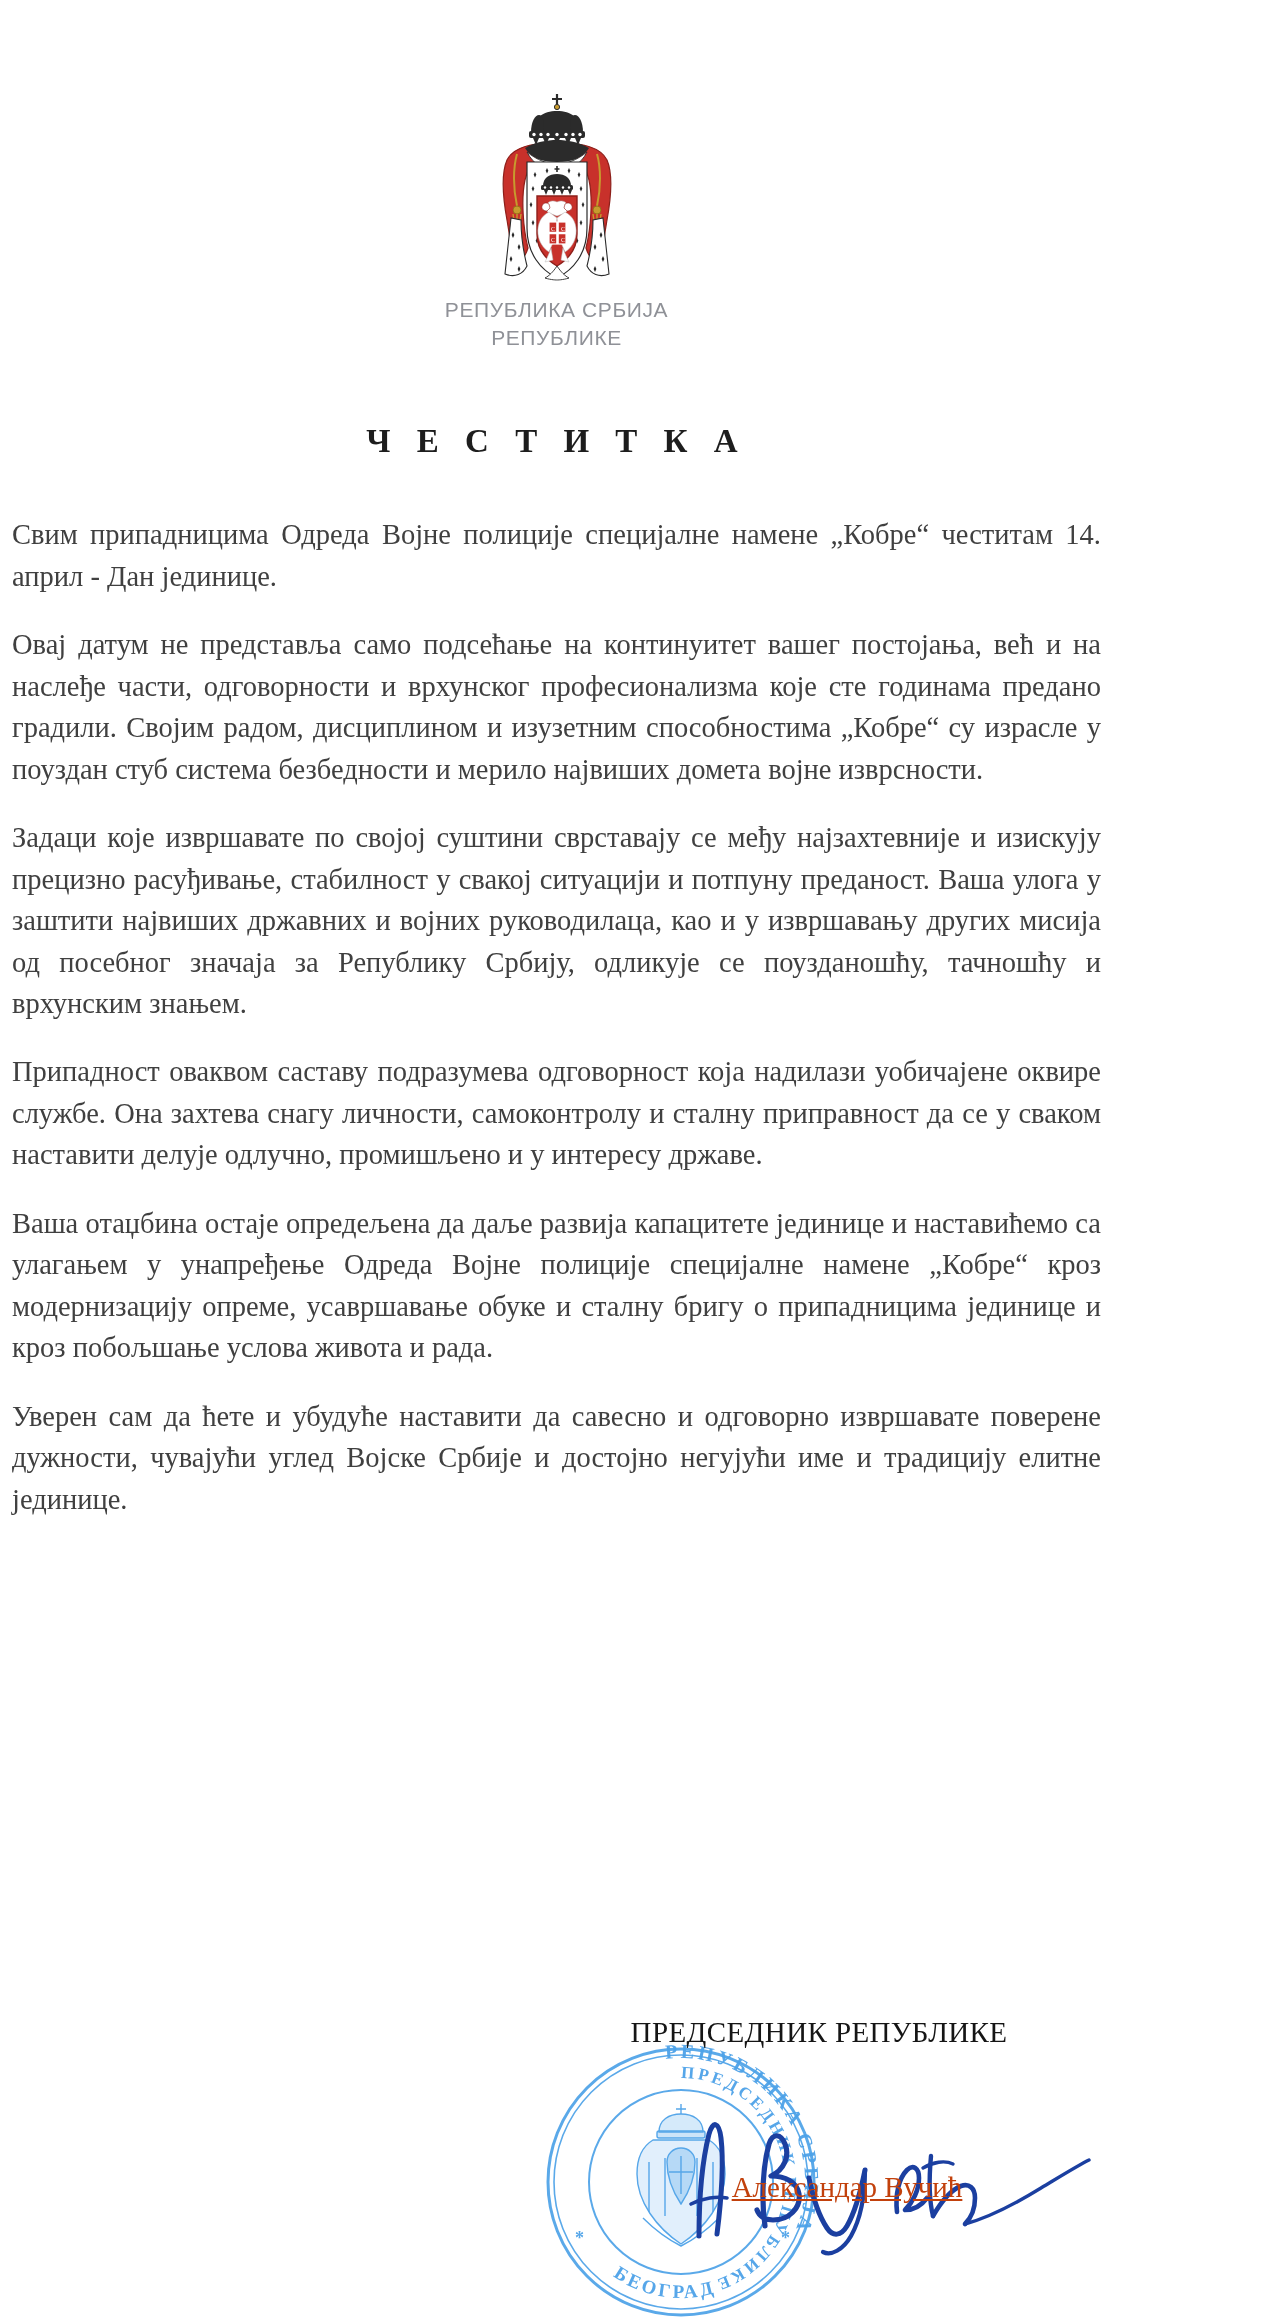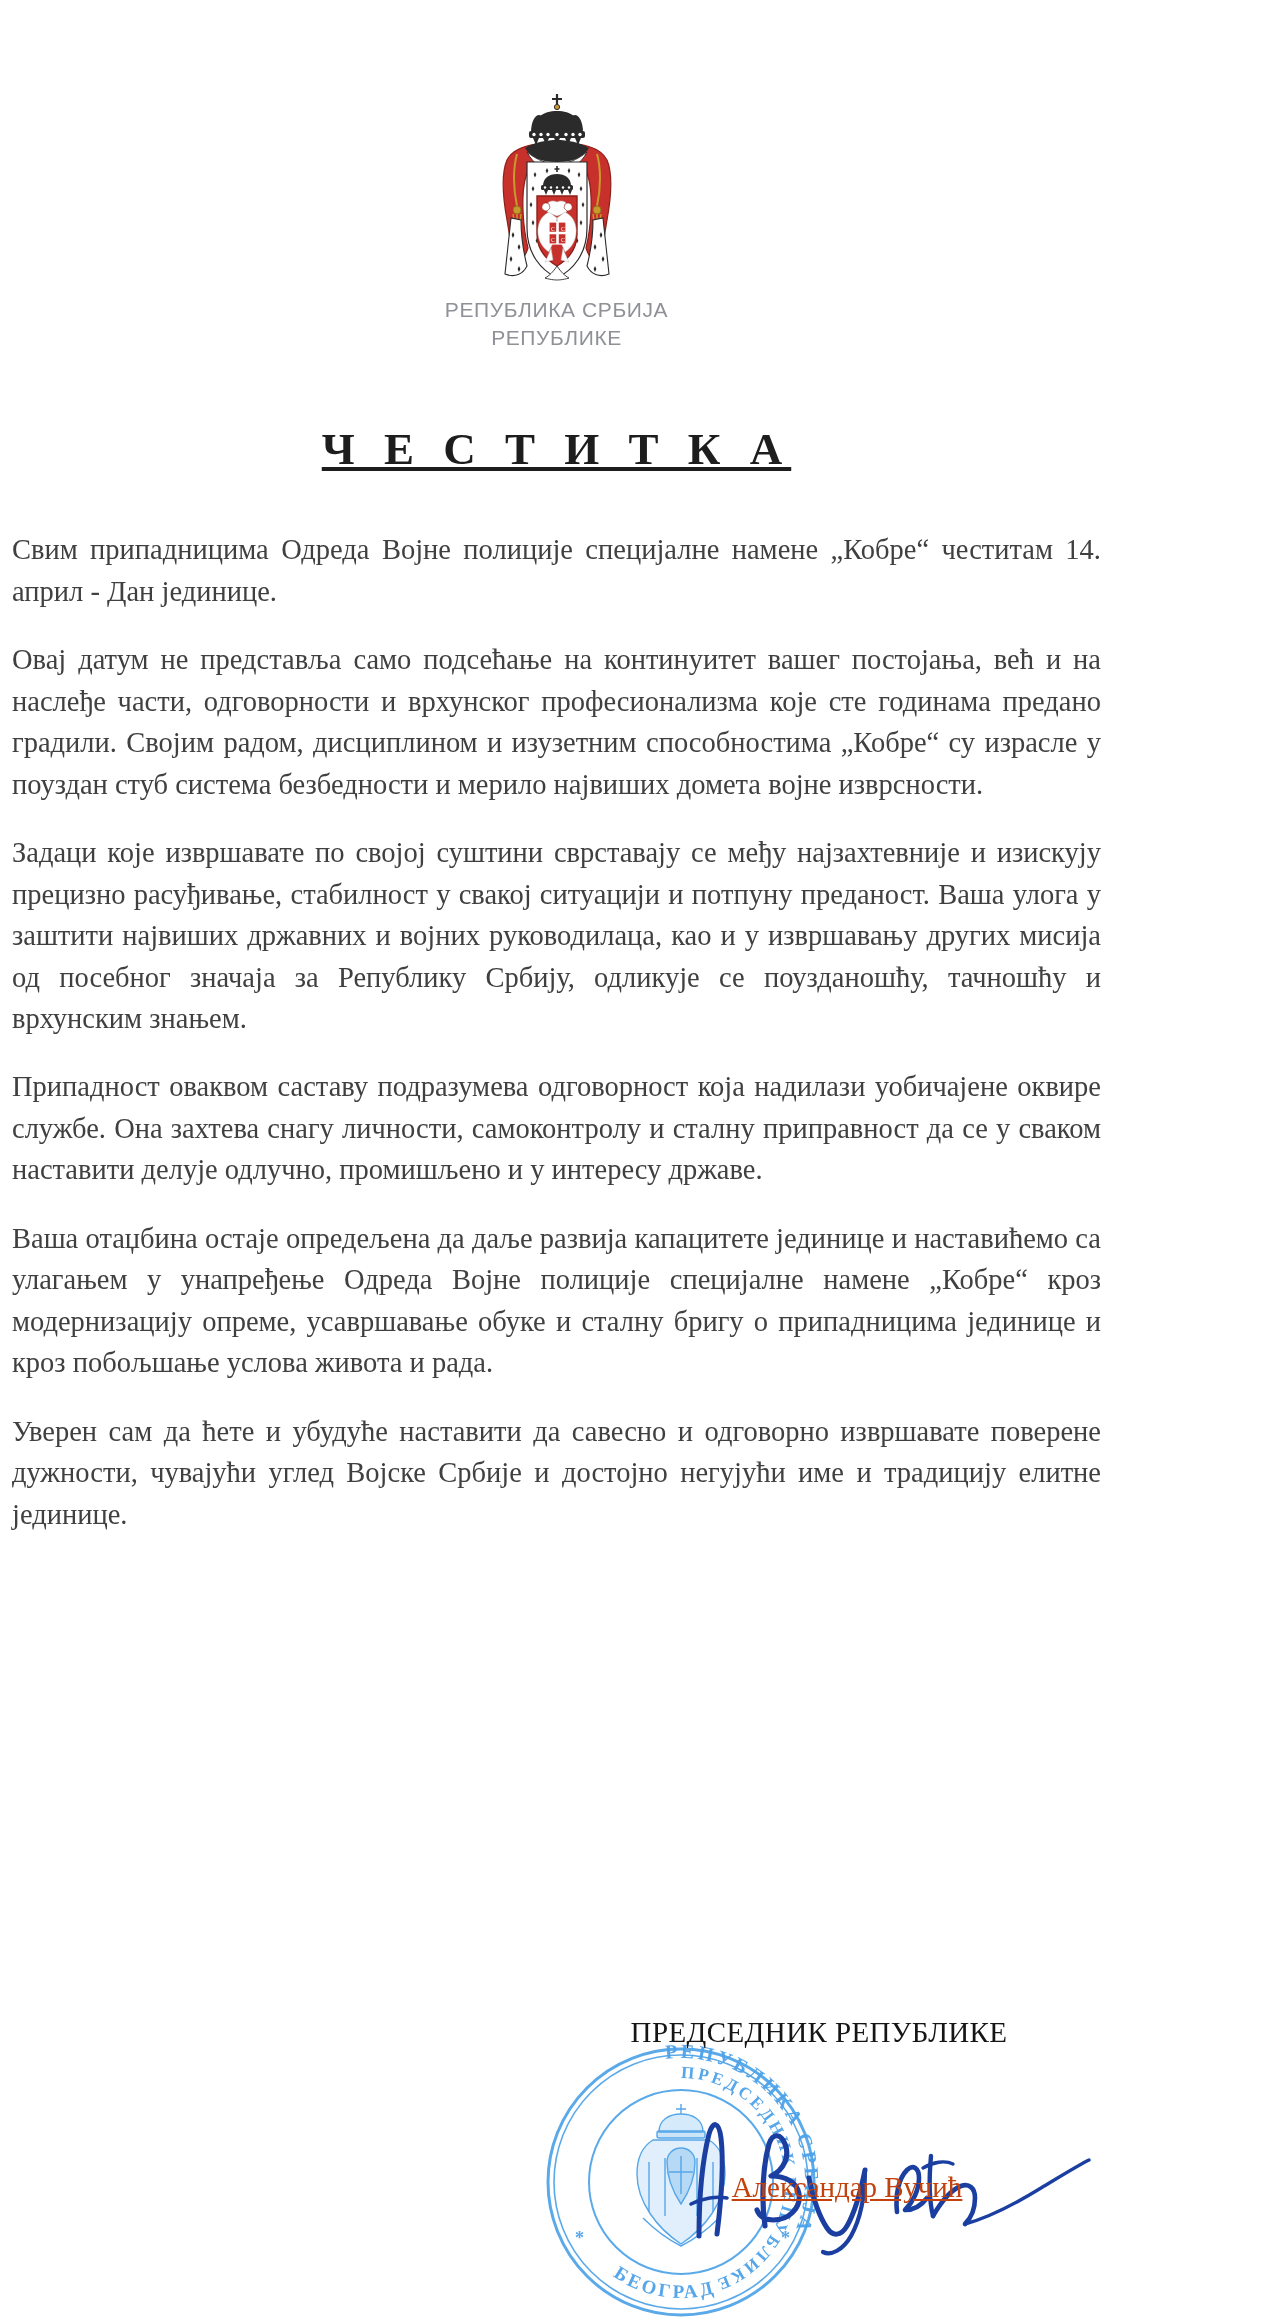--- a/index.html
+++ b/index.html
@@ -42,25 +42,24 @@
     letter-spacing: 0.6px;
     line-height: 1.32;
     color: #8f9197;
     font-weight: 500;
   }
 
   
   .doc-title {
     margin-top: 72px;
     text-align: center;
-    font-size: 45px;
+    font-size: 33px;
     font-weight: bold;
     letter-spacing: 9px;
     color: #1d1d1d;
-    text-decoration: underline;
   }
 
   
   .body-copy {
     margin-top: 54px;
     padding: 0 12px 0 12px;
   }
   .para {
     text-align: justify;
     text-justify: inter-word;

